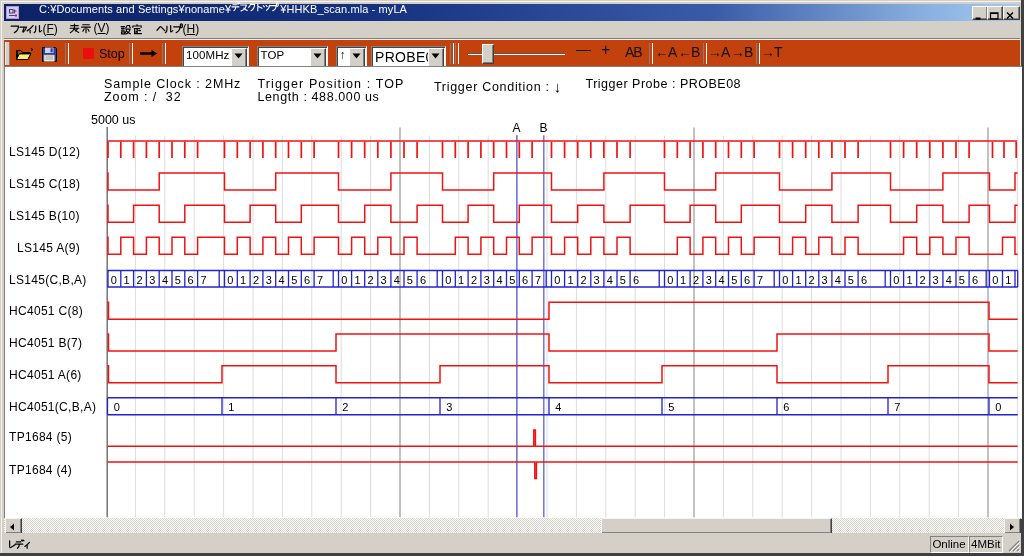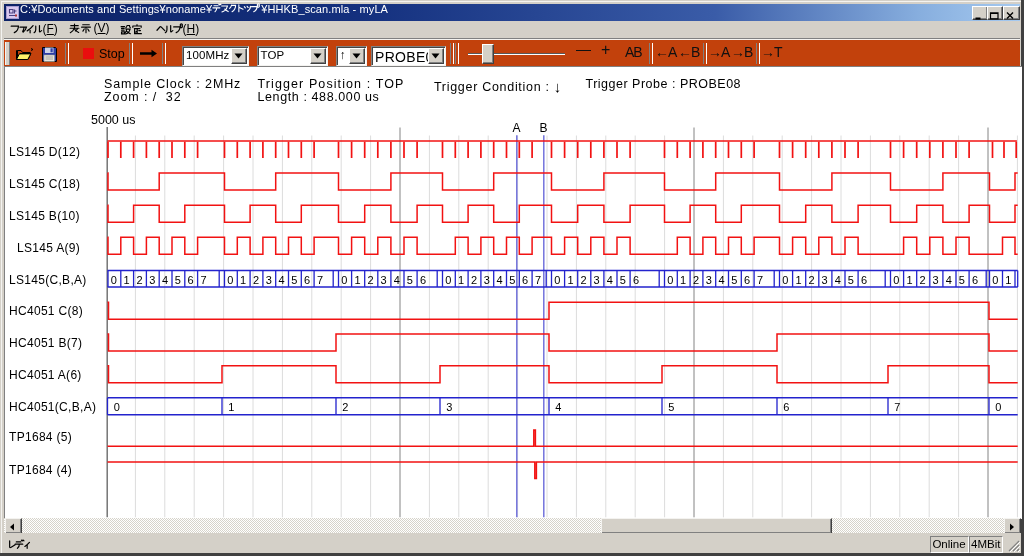--- a/index.html
+++ b/index.html
@@ -7,38 +7,38 @@
 .abs{position:absolute}
 .txt{position:absolute;white-space:pre;color:#000}
 
 #frame-dark-b{left:0;right:0;bottom:0;height:3px;background:#404040}
 #frame-dark-r{right:0;top:0;bottom:0;width:3px;background:#404040}
 #frame-hi-t{left:1px;top:1px;right:2px;height:1px;background:#f4f3f0}
 #frame-hi-l{left:1px;top:1px;bottom:2px;width:1px;background:#f4f3f0}
 
 #title{left:4px;top:4px;width:1016px;height:16.5px;
   background:linear-gradient(90deg,#0d2266 0%,#14307e 35%,#3a5ca8 70%,#87aede 90%,#a6caf0 100%);}
-#title-text{left:20px;top:2px;color:#fff;font-size:11px;letter-spacing:.1px;display:flex;align-items:flex-end;height:13px}
+#title-text{left:39px;top:2px;color:#fff;font-size:11px;letter-spacing:.1px;display:flex;align-items:center;height:13px}
 .tbtn{position:absolute;top:5.5px;width:14.5px;height:12.5px;background:#d4d0c8;
   border-top:1px solid #fff;border-left:1px solid #fff;
   border-right:1px solid #404040;border-bottom:1px solid #404040;
   box-shadow:inset -1px -1px 0 #808080}
 
 #menu{left:4px;top:20.5px;width:1016px;height:17px;background:#d4d0c8}
 
 #toolbar{left:4px;top:39px;width:1016px;height:27px;background:#c2410c;
   border-top:1px solid #f4f3f0}
 .tsep{position:absolute;top:3px;height:21px;width:2px;
   border-left:1px solid #808080;border-right:1px solid #fff}
 .grip{position:absolute;top:2px;height:23px;width:3px;
   border-left:1px solid #f4f3f0;border-right:1px solid #808080;background:#d4d0c8}
 .combo{position:absolute;top:5.5px;height:14.5px;background:#fff;
   border-top:1px solid #828282;border-left:1px solid #828282;
   border-bottom:1px solid #f4f3f0;border-right:1px solid #f4f3f0;
-  box-shadow:inset 1px 1px 0 #454545;padding-top:3px;padding-bottom:1px}
+  box-shadow:inset 1px 1px 0 #454545;padding-top:9px;padding-bottom:1px}
 .combo .cb{position:absolute;right:1px;top:1.5px;bottom:1.5px;width:14px;background:#d4d0c8;
   border-top:1px solid #fff;border-left:1px solid #fff;
   border-right:1px solid #404040;border-bottom:1px solid #404040;box-shadow:inset -1px -1px 0 #808080}
 .cb svg{position:absolute;left:2px;top:4px}
 .combo .cv{position:absolute;left:3px;top:2.5px;font-size:11.5px;letter-spacing:.1px;color:#000}
 .tbt{position:absolute;top:4px;font-size:14px;color:#111;letter-spacing:-1px}
 
 #client{left:4px;top:66px;width:1016.5px;height:451.5px;background:#fff;
   border-top:1px solid #808080;border-left:1px solid #808080}
 

